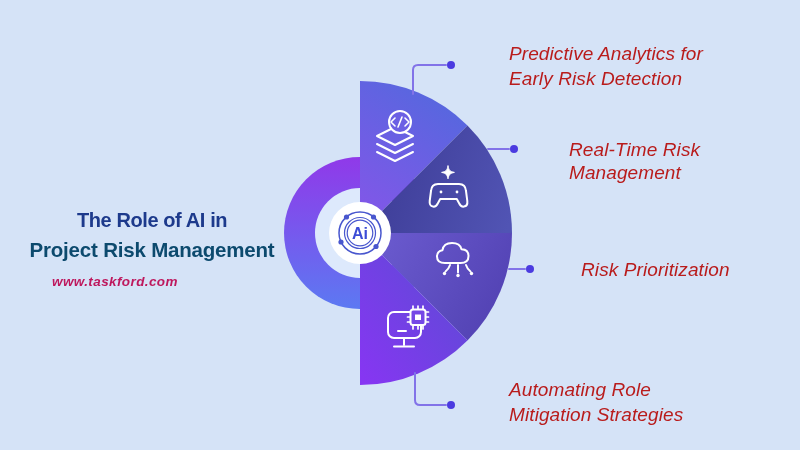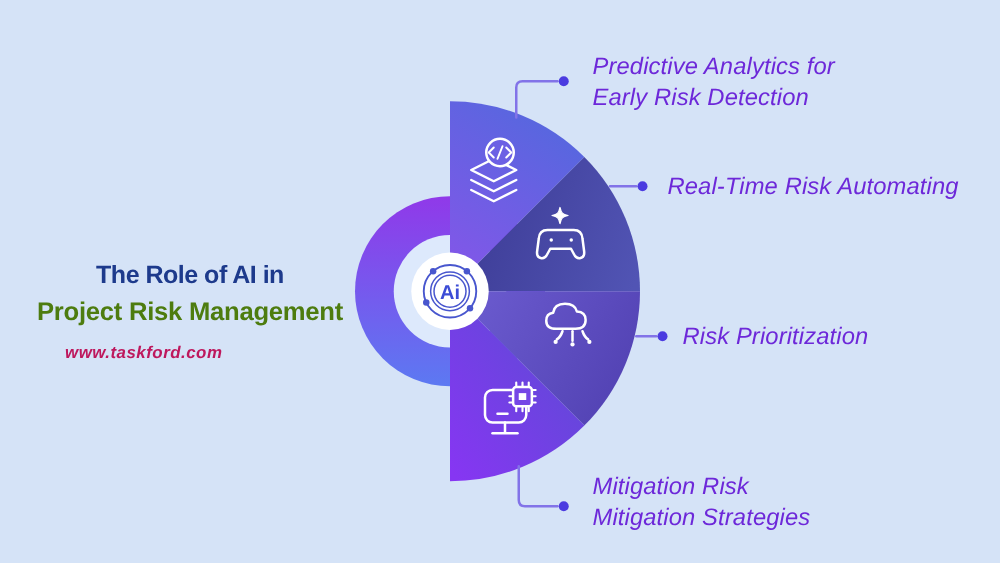--- a/index.html
+++ b/index.html
@@ -13,32 +13,32 @@
   .diagram-svg{position:absolute;left:0;top:0;}
 
   .title-line1{
     position:absolute;left:28px;top:204px;width:248px;
     text-align:center;font-size:20px;line-height:32px;font-weight:800;
     color:#1d3a8c;letter-spacing:-0.4px;
   }
   .title-line2{
     position:absolute;left:28px;top:237px;width:248px;
     text-align:center;font-size:20.5px;line-height:26px;font-weight:700;
-    color:#4d7c0f;letter-spacing:-0.2px;
+    color:#0c4a6e;letter-spacing:-0.2px;
   }
   .site-url{
     position:absolute;left:52px;top:274px;
     font-size:13.5px;font-style:italic;font-weight:600;
     color:#be185d;letter-spacing:0.4px;
   }
   .seg-label{
     position:absolute;
     font-size:19px;line-height:25px;
     font-style:italic;font-weight:500;
-    color:#6d28d9;white-space:pre-line;letter-spacing:0.1px;
+    color:#b91c1c;white-space:pre-line;letter-spacing:0.1px;margin-left:35px;
   }
   .seg-label.l1{left:474px;top:41px;}
   .seg-label.l2{left:534px;top:138px;line-height:23px;}
   .seg-label.l3{left:546px;top:258px;line-height:23px;font-style:italic;}
   .seg-label.l4{left:474px;top:377px;}
 </style>
 </head>
 <body>
 
 <div class="canvas">
@@ -148,18 +148,18 @@
       <text x="360" y="239" text-anchor="middle" font-family="Liberation Sans, sans-serif" font-size="16" font-weight="800" fill="#3c4cd6">Ai</text>
     </g>
   </svg>
 
   <div class="title-line1">The Role of AI in</div>
   <div class="title-line2">Project Risk Management</div>
   <div class="site-url">www.taskford.com</div>
 
   <div class="seg-label l1">Predictive Analytics for
 Early Risk Detection</div>
-  <div class="seg-label l2">Real-Time Risk Automating</div>
+  <div class="seg-label l2">Real-Time Risk Management</div>
   <div class="seg-label l3">Risk Prioritization</div>
-  <div class="seg-label l4">Mitigation Risk
+  <div class="seg-label l4">Automating Role
 Mitigation Strategies</div>
 
 </div>
 
 </body></html>

